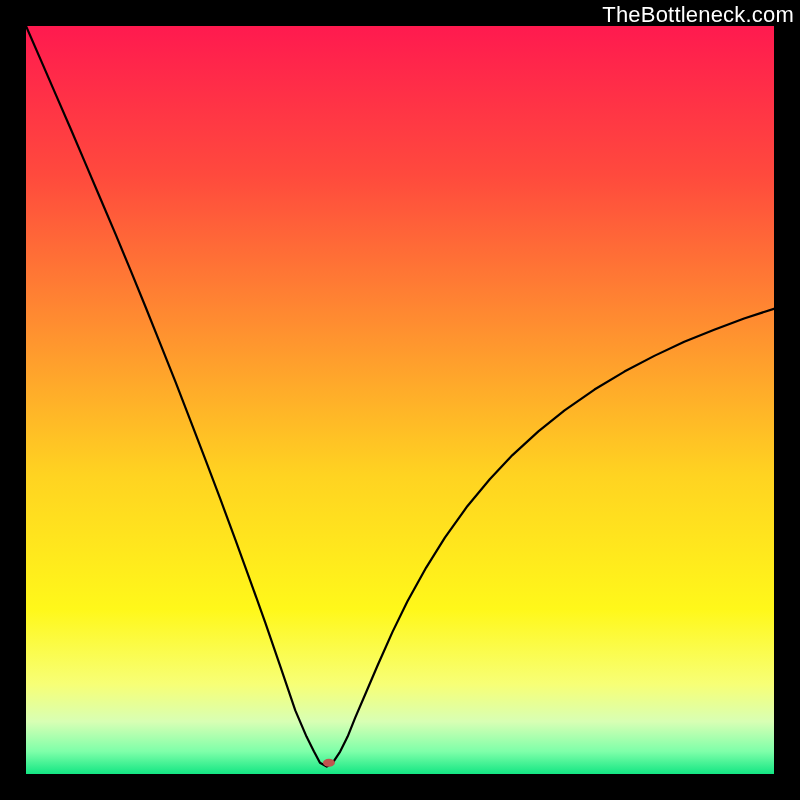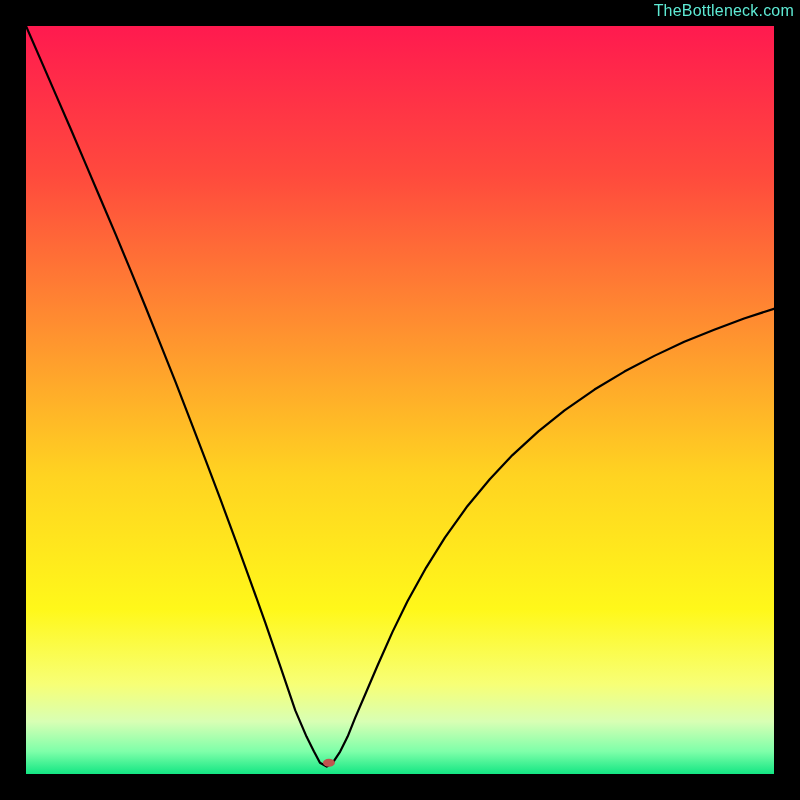--- a/index.html
+++ b/index.html
@@ -23,23 +23,23 @@
     left: 0;
     top: 0;
     width: 748px;
     height: 748px;
   }
   .watermark {
     position: absolute;
     top: 2px;
     right: 6px;
     font-family: Arial, Helvetica, sans-serif;
-    font-size: 16px;
+    font-size: 22px;
     font-weight: 500;
-    color: #5eead4;
+    color: #ffffff;
     letter-spacing: 0.2px;
     margin-left: 24px;
   }
 </style>
 </head>
 <body>
 
 <div class="frame">
   <svg class="plot-area" viewBox="0 0 748 748">
     <defs>

